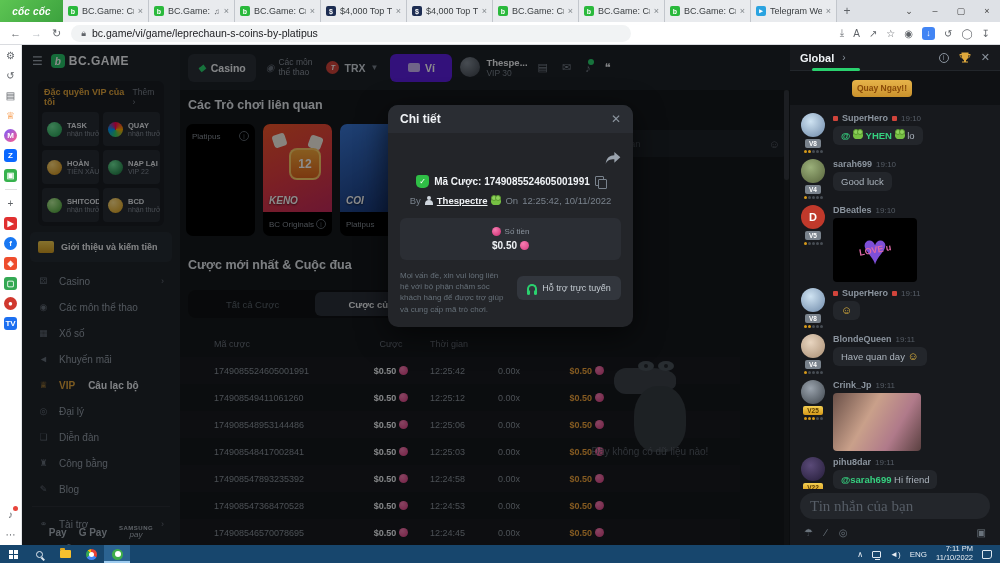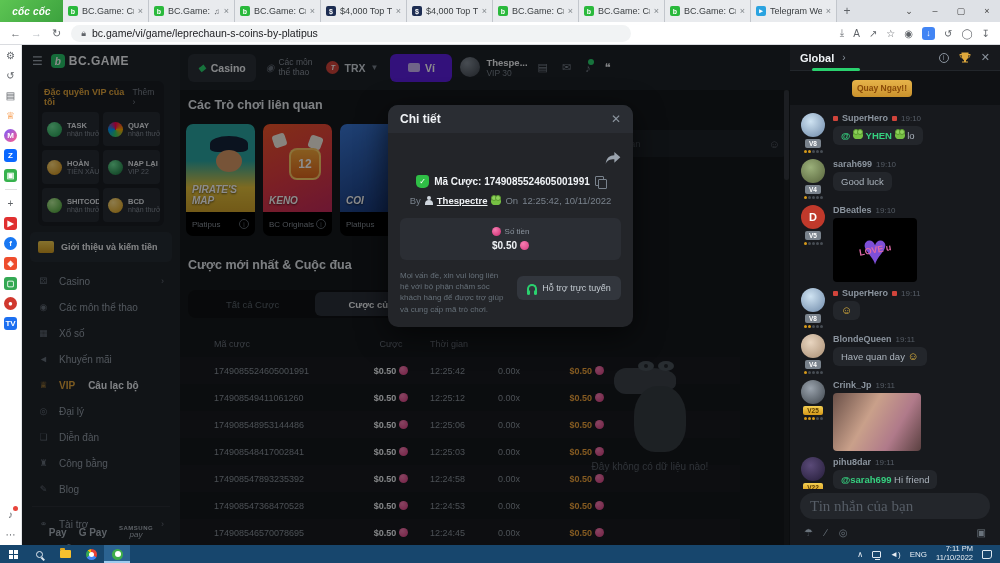--- a/index.html
+++ b/index.html
@@ -131,21 +131,21 @@
   .tbet{display:flex;align-items:center;gap:3px;color:#eef1f4;font-weight:bold}
   .coin{width:9px;height:9px;border-radius:50%;background:radial-gradient(circle at 35% 30%,#f77cb1,#d33c7f);display:inline-block}
   .tprofit{display:flex;align-items:center;gap:3px;color:#f0a43c;font-weight:bold;justify-content:flex-end}
   .tid{overflow:hidden;white-space:nowrap}
   .croc{position:absolute;left:428px;top:270px;width:92px;height:96px}
   .crocbody{position:absolute;left:26px;top:26px;width:52px;height:66px;border-radius:45% 45% 40% 40%;background:#363c42}
   .crochead{position:absolute;left:6px;top:8px;width:62px;height:26px;border-radius:12px 40% 40% 12px;background:#3c434a}
   .croceye{position:absolute;width:16px;height:10px;border-radius:50%;background:#4a525a}
   .e1{left:30px;top:1px}.e2{left:50px;top:1px}
   .croceye i{display:block;width:4px;height:4px;border-radius:50%;background:#22262b;margin:3px auto 0}
-  .emptytxt{position:absolute;left:320px;top:371px;width:300px;text-align:center;color:#565d66;font-size:10px}
+  .emptytxt{position:absolute;left:320px;top:356px;width:300px;text-align:center;color:#565d66;font-size:10px}
   .scrollstrip{left:784px;top:90px;width:5px;height:455px;background:#1d2023}
   .scrollthumb{position:absolute;left:0;top:0;width:5px;height:90px;background:#33383e;border-radius:3px}
 
   
   .overlay{left:22px;top:45px;width:768px;height:500px;background:rgba(0,0,0,.45);z-index:40}
   .modal{left:388px;top:105px;width:245px;z-index:50;background:#232529;border-radius:10px;overflow:hidden;box-shadow:0 8px 30px rgba(0,0,0,.6)}
   .mhead{height:28px;background:#2a2d33;display:flex;align-items:center;justify-content:space-between;padding:0 12px}
   .mhead b{color:#f0f3f6;font-size:12px}
   .mhead .x{color:#8b949e;font-size:12px}
   .mbody{padding:4px 12px 12px}
@@ -509,25 +509,20 @@
       <span class="hicon">✉</span>
       <span class="hicon">♪<i class="gd"></i></span>
       <span class="hicon active">❝</span>
     </div>
   </div>
 
   <div class="abs bcmain">
     <div class="h1" style="left:8px;top:8px">Các Trò chơi liên quan</div>
     <div class="cards">
       <div class="gcard">
-        <div class="gart art-pirate">
-            <span class="pirhat"></span>
-            <span class="pirface"></span>
-            <span class="big">PIRATE'S MAP</span>
-          </div>
         <div class="gfoot">
             <span>Platipus</span>
             <span class="infoc">i</span>
           </div>
       </div>
       <div class="gcard">
         <div class="gart art-keno">
             <span class="kmini" style="left:10px;top:10px"></span>
             <span class="kmini k2" style="right:10px;top:12px"></span>
             <span class="kentile">12</span>

